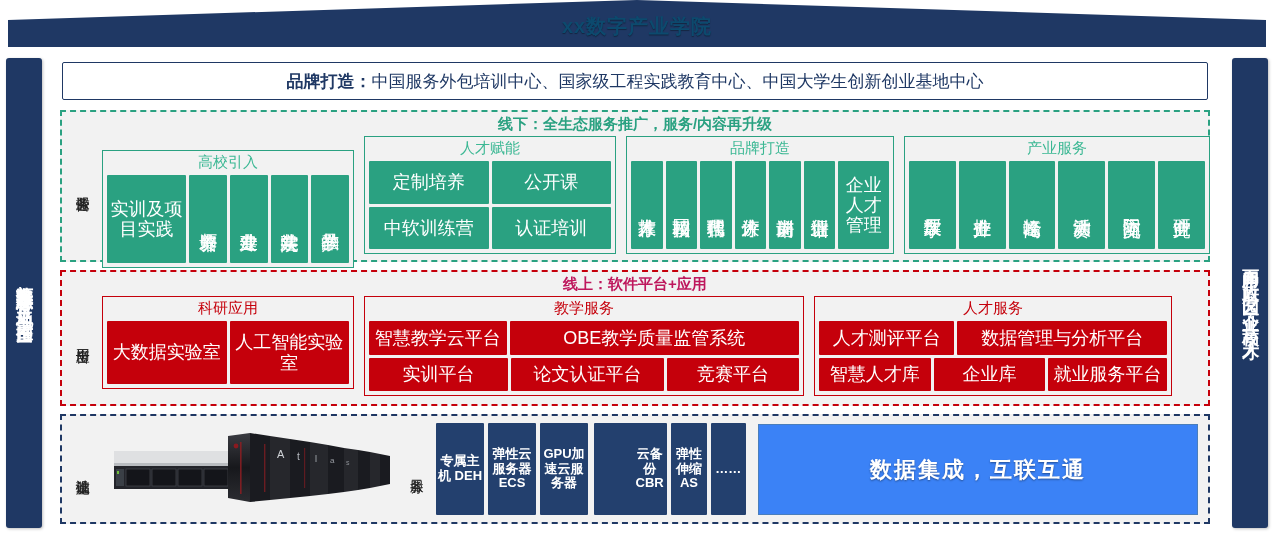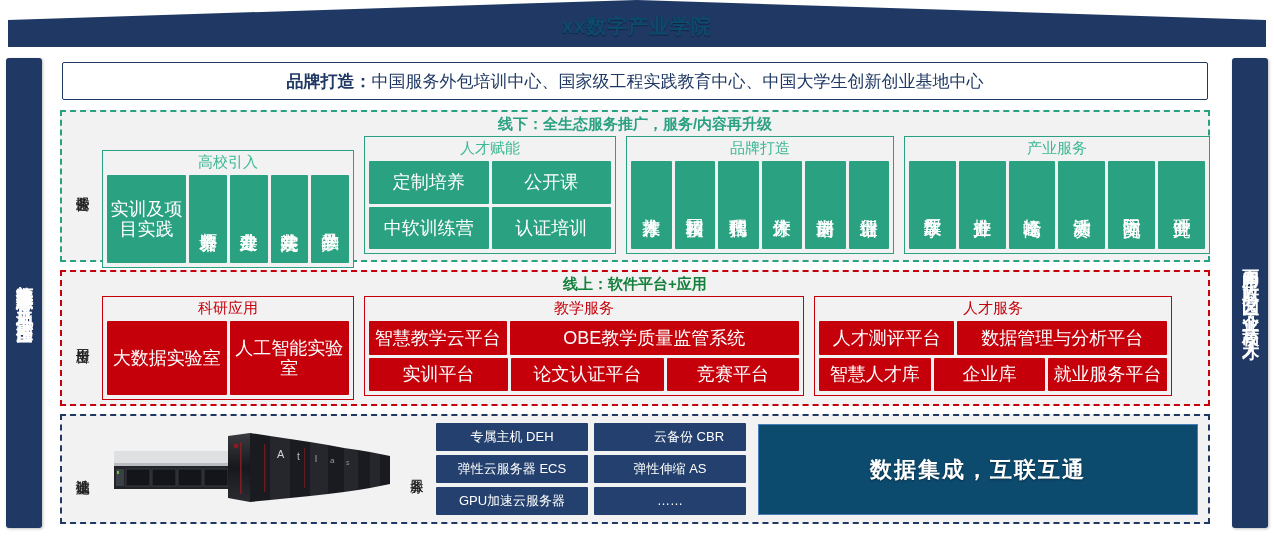--- a/index.html
+++ b/index.html
@@ -50,21 +50,21 @@
   .band{position:absolute;left:8px;width:1150px;background:#f2f2f2;box-sizing:border-box;}
   .band-green{top:52px;height:152px;border:2px dashed #2aa181;}
   .band-red{top:212px;height:136px;border:2px dashed #c5000b;}
   .band-blue{top:356px;height:110px;border:2px dashed #1f3864;}
 
   .band-head{
     position:absolute;left:0;top:3px;width:100%;text-align:center;
     font-size:15px;font-weight:bold;
   }
   .band-head.g{color:#2aa181;}
-  .band-head.r{color:#15803d;}
+  .band-head.r{color:#be185d;}
 
   
   .rail{
     position:absolute;left:8px;top:0;bottom:0;width:26px;
     display:flex;align-items:center;justify-content:center;
   }
   .rail span{
     writing-mode:vertical-rl;text-orientation:upright;
     font-size:14px;color:#222;line-height:1.05;letter-spacing:0px;
   }
@@ -97,23 +97,23 @@
   .chip.vert{writing-mode:vertical-rl;text-orientation:upright;letter-spacing:0;padding:2px 0;}
 
   
   .infra-inner{position:absolute;left:40px;top:4px;right:6px;bottom:4px;display:flex;align-items:stretch;}
   .servers{width:300px;position:relative;}
   .cloud-label{
     width:30px;display:flex;align-items:center;justify-content:center;
   }
   .cloud-label span{writing-mode:vertical-rl;text-orientation:upright;font-size:14px;color:#222;line-height:1.05;}
   .cloud-grid{width:320px;display:flex;gap:6px;padding:3px 6px 3px 4px;box-sizing:border-box;}
-  .cloud-col{flex:1;display:flex;flex-direction:column;gap:4px;}
+  .cloud-col{flex:1;display:flex;flex-direction:row;gap:4px;font-weight:bold;}
   .banner{
-    flex:1;margin:4px 4px 3px 6px;background:#0c4a6e;border:1px solid #4a7ebb;
+    flex:1;margin:4px 4px 3px 6px;background:#3b82f6;border:1px solid #4a7ebb;
     display:flex;align-items:center;justify-content:center;
     color:#fff;font-size:22px;font-weight:bold;letter-spacing:2px;
     text-shadow:0 1px 2px rgba(0,0,0,.4);
   }
 
   
   .rack{position:absolute;left:12px;top:31px;width:120px;height:38px;}
   .atlas{position:absolute;left:118px;top:8px;width:178px;height:80px;}
 </style>
 </head>
@@ -192,20 +192,21 @@
 
       <div class="group g" style="left:564px;top:24px;width:268px;height:118px;">
         <div class="group-title">品牌打造</div>
         <div class="group-body">
           <div class="chip g vert" style="flex:1;">人才推荐</div>
           <div class="chip g vert" style="flex:1;">校园招聘</div>
           <div class="chip g vert" style="flex:1;">代理招聘</div>
           <div class="chip g vert" style="flex:1;">人才评价</div>
           <div class="chip g vert" style="flex:1;">岗前培训</div>
           <div class="chip g vert" style="flex:1;">行业培训</div>
+          <div class="chip g" style="flex:1.6;">企业人才管理</div>
         </div>
       </div>
 
       <div class="group g" style="left:842px;top:24px;width:306px;height:118px;">
         <div class="group-title">产业服务</div>
         <div class="group-body">
           <div class="chip g vert" style="flex:1;">数字展厅</div>
           <div class="chip g vert" style="flex:1;">产业推介</div>
           <div class="chip g vert" style="flex:1;">高峰论坛</div>
           <div class="chip g vert" style="flex:1;">大赛活动</div>
@@ -214,21 +215,21 @@
         </div>
       </div>
     </div>
 
     <div class="band band-red">
       <div class="band-head r">线上：软件平台+应用</div>
       <div class="rail">
         <span>平台应用</span>
       </div>
 
-      <div class="group r" style="left:40px;top:24px;width:252px;height:104px;">
+      <div class="group r" style="left:40px;top:24px;width:252px;height:93px;">
         <div class="group-title">科研应用</div>
         <div class="group-body">
           <div class="chip r" style="flex:1;">大数据实验室</div>
           <div class="chip r" style="flex:1;">人工智能实验室</div>
         </div>
       </div>
 
       <div class="group r" style="left:302px;top:24px;width:440px;height:100px;">
         <div class="group-title">教学服务</div>
         <div class="group-body">

